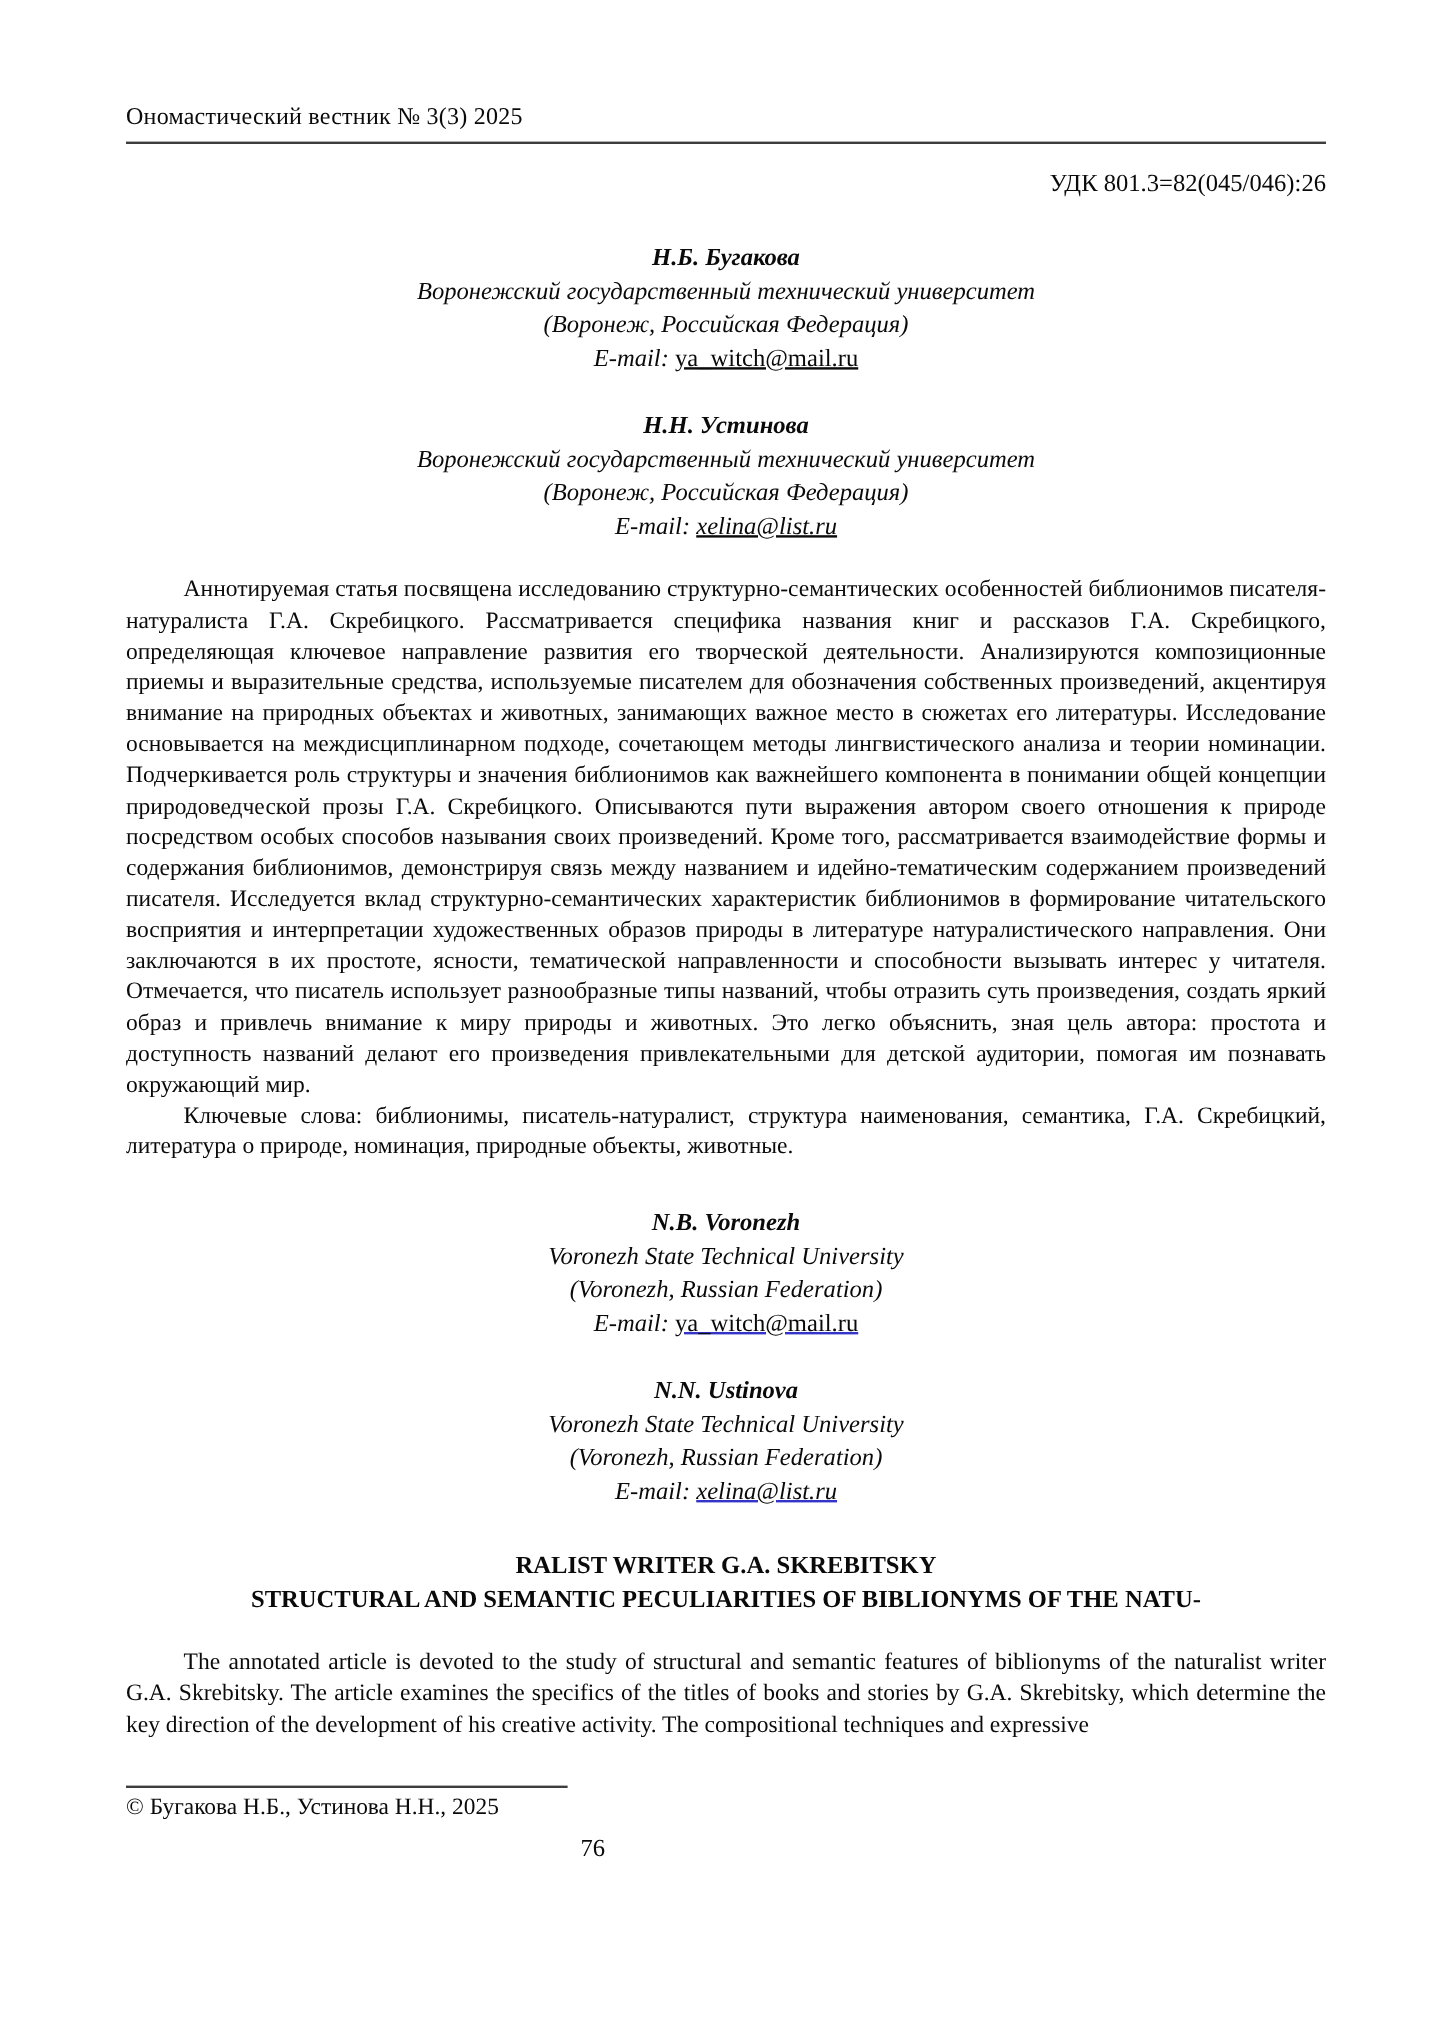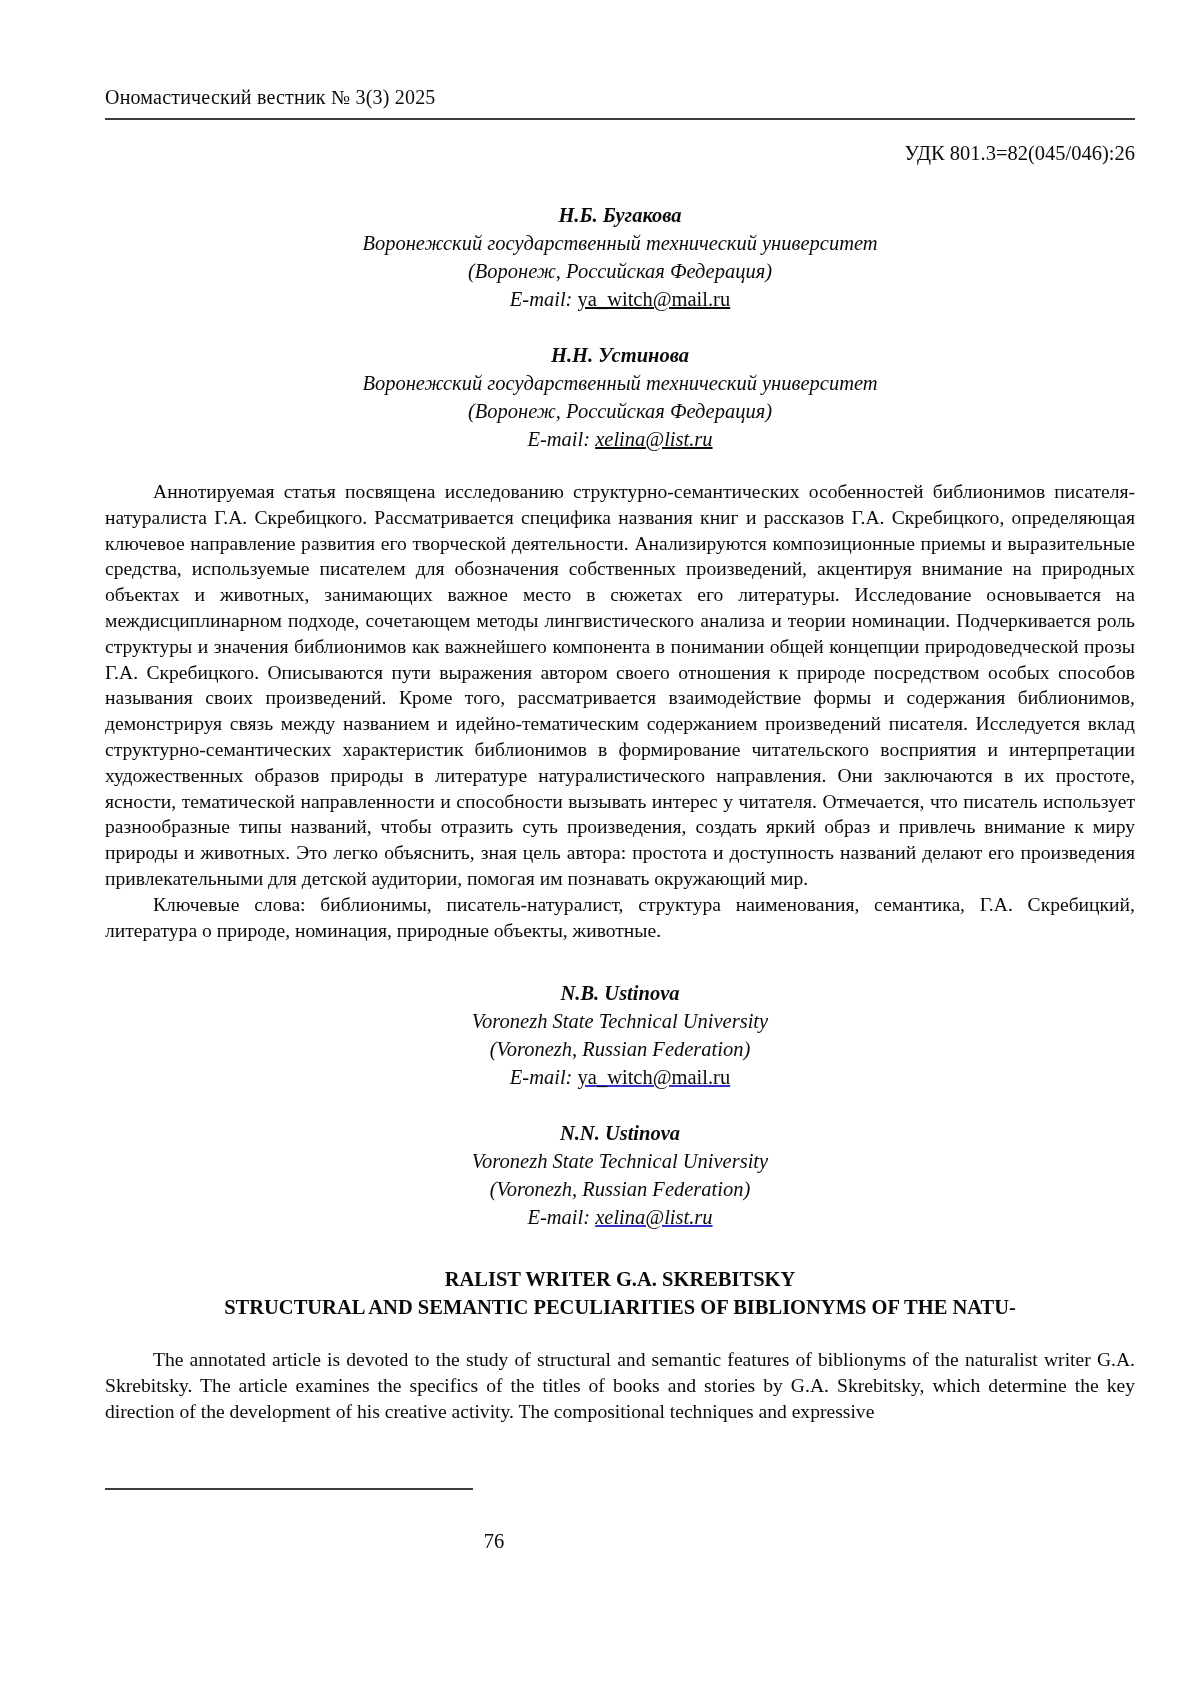--- a/index.html
+++ b/index.html
@@ -9,21 +9,21 @@
     background: #ffffff;
     color: #0a0a0a;
     font-family: "Liberation Serif", "DejaVu Serif", serif;
     position: relative;
   }
   .page {
     position: absolute;
     top: 0; left: 0;
     width: 1200px; height: 1698px;
     box-sizing: border-box;
-    padding: 86px 65px 0 105px;
+    padding: 86px 95px 0 105px;
   }
   .running-head {
     font-size: 20px;
     line-height: 1.1;
     letter-spacing: 0.2px;
   }
   .head-rule {
     border: none;
     border-top: 2.5px solid #3d3d3d;
     margin: 10px 0 0 0;
@@ -124,21 +124,21 @@
       <a href="#" class="email-link email-black">xelina@list.ru</a>
     </div>
   </div>
 
 
   <div class="abstract"><span class="indent"></span><span>Аннотируемая статья посвящена исследованию структурно-семантических особенностей библионимов писателя-натуралиста Г.А. Скребицкого. Рассматривается специфика названия книг и рассказов Г.А. Скребицкого, определяющая ключевое направление развития его творческой деятельности. Анализируются композиционные приемы и выразительные средства, используемые писателем для обозначения собственных произведений, акцентируя внимание на природных объектах и животных, занимающих важное место в сюжетах его литературы. Исследование основывается на междисциплинарном подходе, сочетающем методы лингвистического анализа и теории номинации. Подчеркивается роль структуры и значения библионимов как важнейшего компонента в понимании общей концепции природоведческой прозы Г.А. Скребицкого. Описываются пути выражения автором своего отношения к природе посредством особых способов называния своих произведений. Кроме того, рассматривается взаимодействие формы и содержания библионимов, демонстрируя связь между названием и идейно-тематическим содержанием произведений писателя. Исследуется вклад структурно-семантических характеристик библионимов в формирование читательского восприятия и интерпретации художественных образов природы в литературе натуралистического направления. Они заключаются в их простоте, ясности, тематической направленности и способности вызывать интерес у читателя. Отмечается, что писатель использует разнообразные типы названий, чтобы отразить суть произведения, создать яркий образ и привлечь внимание к миру природы и животных. Это легко объяснить, зная цель автора: простота и доступность названий делают его произведения привлекательными для детской аудитории, помогая им познавать окружающий мир.</span></div>
 
   <div class="keywords"><span class="indent"></span><span class="kw-label">Ключевые слова:</span><span> библионимы, писатель-натуралист, структура наименования, семантика, Г.А. Скребицкий, литература о природе, номинация, природные объекты, животные.</span></div>
 
   <div class="author-block first">
-    <div class="author-name">N.B. Ustinova</div>
+    <div class="author-name">N.B. Voronezh</div>
     <div>Voronezh State Technical University</div>
     <div>(Voronezh, Russian Federation)</div>
     <div>
       <span>E-mail:</span>
       <a href="#" class="email-link email-upright email-blue">ya_witch@mail.ru</a>
     </div>
   </div>
 
   <div class="author-block">
     <div class="author-name">N.N. Ustinova</div>
@@ -154,15 +154,16 @@
     <div>RALIST WRITER G.A. SKREBITSKY</div>
     <div>STRUCTURAL AND SEMANTIC PECULIARITIES OF BIBLIONYMS OF THE NATU-</div>
   </div>
 
   <div class="abstract"><span class="indent"></span><span>The annotated article is devoted to the study of structural and semantic features of biblionyms of the naturalist writer G.A. Skrebitsky. The article examines the specifics of the titles of books and stories by G.A. Skrebitsky, which determine the key direction of the development of his creative activity. The compositional techniques and expressive</span></div>
 
 </div>
 
 <div class="footer">
   <hr class="foot-rule">
+  <div class="copyright">© Бугакова Н.Б., Устинова Н.Н., 2025</div>
 </div>
 
 <div class="page-number">76</div>
 
 </body></html>

